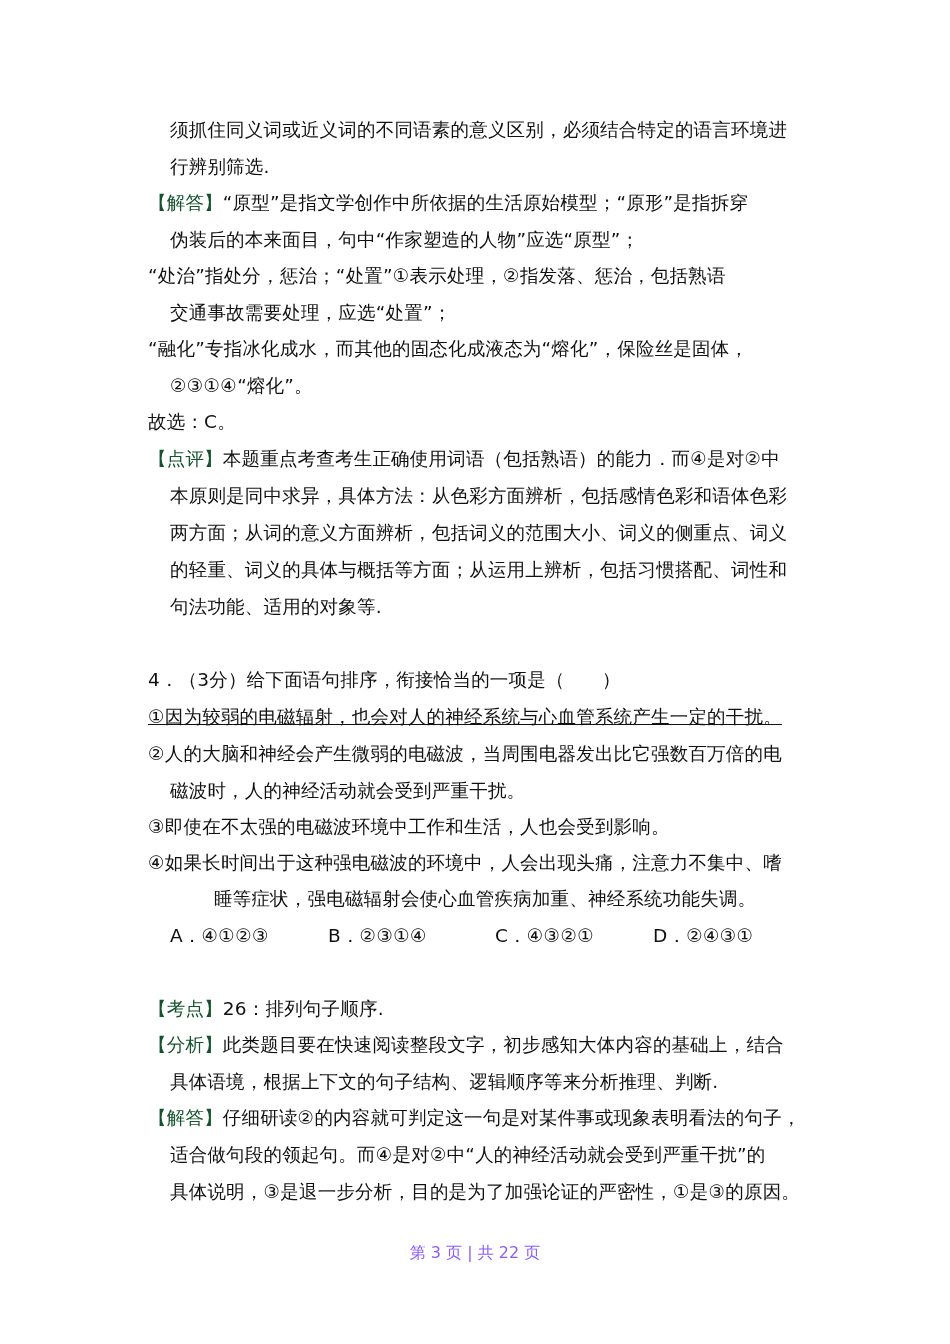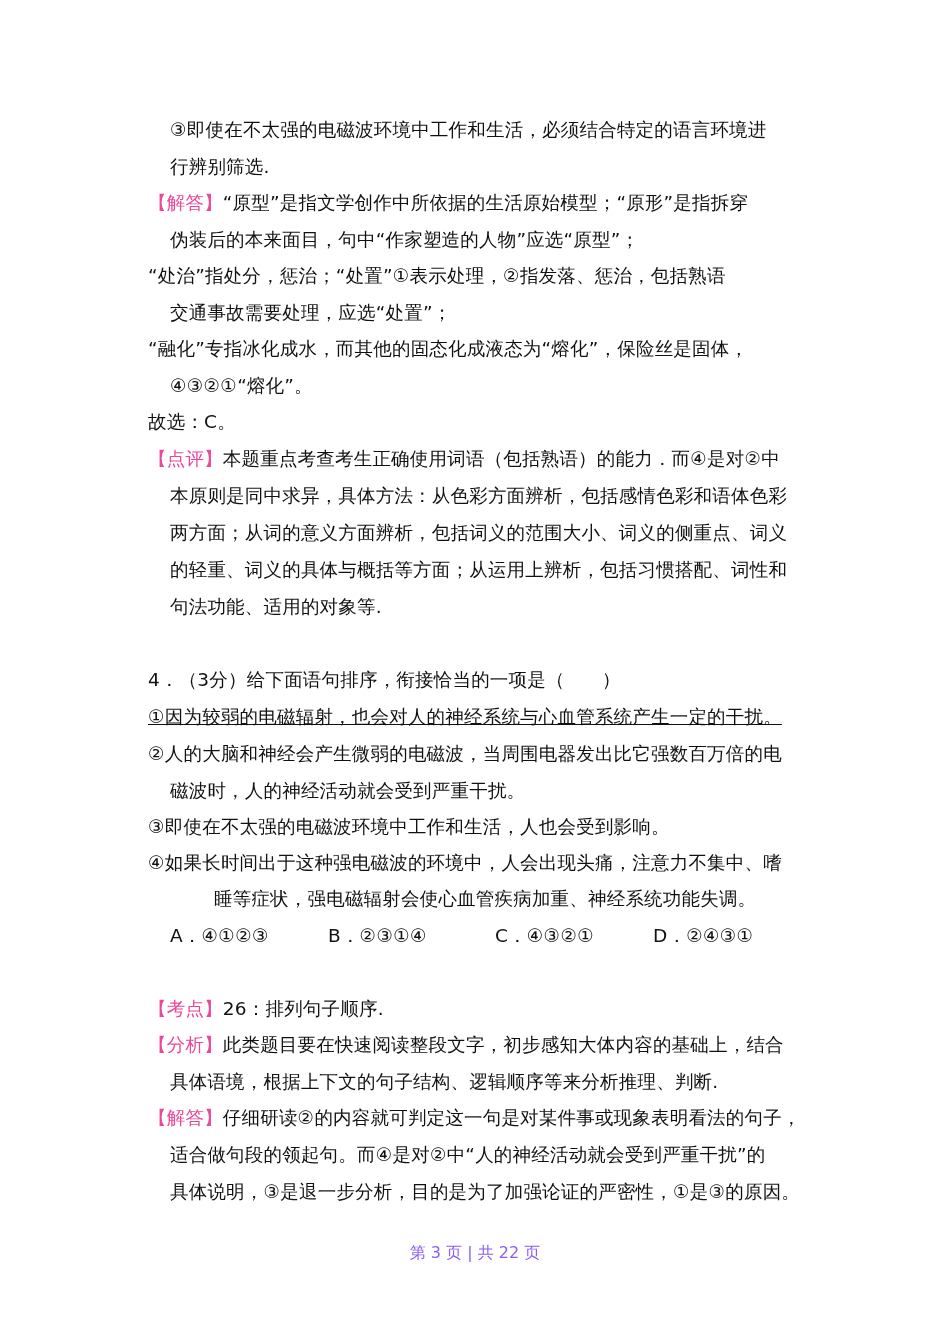--- a/index.html
+++ b/index.html
@@ -1,37 +1,37 @@
 <!DOCTYPE html>
 <html><head>
 <meta charset="utf-8">
 <style>
   html, body { margin:0; padding:0; background:#ffffff; }
   body { width:950px; height:1344px; position:relative; font-family:"DejaVu Sans", "Liberation Sans", sans-serif; color:#111; }
   .page { position:absolute; left:0; top:0; width:950px; height:1344px; }
   .line { position:absolute; font-size:18.5px; line-height:24px; white-space:nowrap; letter-spacing:0.2px; }
-  .tag { color:#ec4899; }
+  .tag { color:#14532d; }
   .footer { position:absolute; top:1243px; left:0; width:950px; text-align:center; font-size:16px; color:#8b5cf6; }
 </style>
 </head>
 <body>
 
 <div class="page">
 
-  <div class="line" style="left:170px; top:118px;">③即使在不太强的电磁波环境中工作和生活，必须结合特定的语言环境进</div>
+  <div class="line" style="left:170px; top:118px;">须抓住同义词或近义词的不同语素的意义区别，必须结合特定的语言环境进</div>
   <div class="line" style="left:170px; top:155px;">行辨别筛选.</div>
 
   <div class="line" style="left:148px; top:191px;">
     <span class="tag">【解答】</span><span>“原型”是指文学创作中所依据的生活原始模型；“原形”是指拆穿</span>
   </div>
   <div class="line" style="left:170px; top:228px;">伪装后的本来面目，句中“作家塑造的人物”应选“原型”；</div>
   <div class="line" style="left:148px; top:264px;">“处治”指处分，惩治；“处置”①表示处理，②指发落、惩治，包括熟语</div>
   <div class="line" style="left:170px; top:301px;">交通事故需要处理，应选“处置”；</div>
   <div class="line" style="left:148px; top:337px;">“融化”专指冰化成水，而其他的固态化成液态为“熔化”，保险丝是固体，</div>
-  <div class="line" style="left:170px; top:374px;">④③②①“熔化”。</div>
+  <div class="line" style="left:170px; top:374px;">②③①④“熔化”。</div>
   <div class="line" style="left:148px; top:410px;">故选：C。</div>
 
   <div class="line" style="left:148px; top:447px;">
     <span class="tag">【点评】</span><span>本题重点考查考生正确使用词语（包括熟语）的能力．而④是对②中</span>
   </div>
   <div class="line" style="left:170px; top:484px;">本原则是同中求异，具体方法：从色彩方面辨析，包括感情色彩和语体色彩</div>
   <div class="line" style="left:170px; top:521px;">两方面；从词的意义方面辨析，包括词义的范围大小、词义的侧重点、词义</div>
   <div class="line" style="left:170px; top:558px;">的轻重、词义的具体与概括等方面；从运用上辨析，包括习惯搭配、词性和</div>
   <div class="line" style="left:170px; top:595px;">句法功能、适用的对象等.</div>
 

